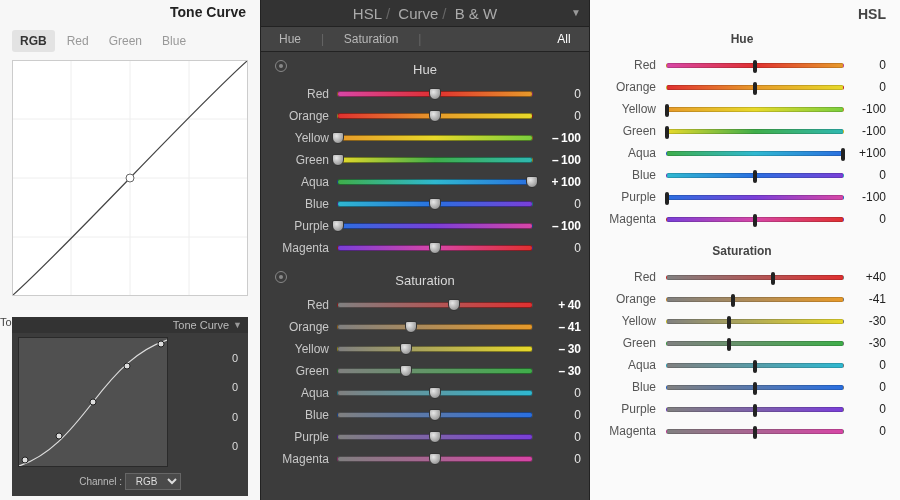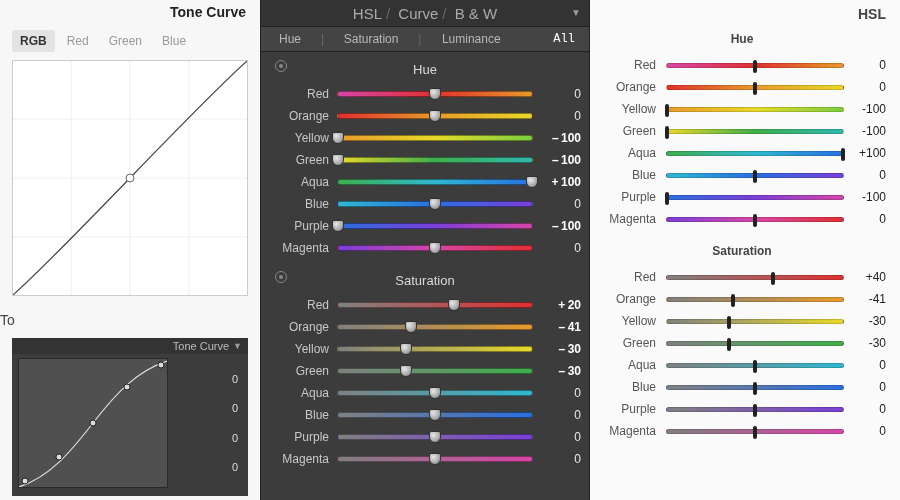--- a/index.html
+++ b/index.html
@@ -18,35 +18,35 @@
 
   .tc-dark { position: absolute; left: 12px; bottom: 4px; width: 236px; background: #3c3c3c; color: #ccc; font-size: 11px; padding-bottom: 6px; }
   .tc-dark-strip { display:flex; justify-content:space-between; align-items:center; background:#333; padding:2px 6px; font-size:11px; color:#bbb; }
   .tc-dark-strip .t { margin-left:auto; }
   .tc-dark-strip .tri { margin-left:4px; color:#999; font-size:9px;}
   .tc-dark-body { display:flex; padding:4px 4px 2px 6px; }
   .tc-dark-graph { width:150px; height:130px; background:#505050; position:relative; border:1px solid #2a2a2a; }
   .tc-dark-vals { margin-left:auto; display:flex; flex-direction:column; justify-content:space-around; width:30px; text-align:right; color:#ddd; padding:6px 6px 6px 0;}
   .tc-dark-ch { text-align:center; margin-top:4px; font-size:10px; color:#bbb;}
   .tc-dark-ch select { background:#4a4a4a; color:#ddd; border:1px solid #666; font-size:10px; padding:1px 6px;}
-  .tc-tlabel { position:absolute; left:0; bottom:172px; font-size:14px; color:#444;}
+  .tc-tlabel { position:absolute; left:0; bottom:172px; font-size:11px; color:#444;}
 
   .target { position:absolute; left:6px; top:22px; width:12px; height:12px; border:1.5px solid #888; border-radius:50%; }
   .target::after{content:""; position:absolute; left:3px; top:3px; width:4px; height:4px; background:#888; border-radius:50%;}
 
   
   .col-mid { width: 330px; height: 500px; background: #3c3c3c; color: #ccc; border-left:1px solid #222; border-right:1px solid #222; display:flex; flex-direction:column; }
   .mid-top { background:#333; text-align:center; padding:5px 0 4px; font-size:15px; color:#aaa; position:relative;}
   .mid-top span.sep { color:#666; margin:0 4px;}
   .mid-top .tri { position:absolute; right:8px; top:7px; color:#999; font-size:10px;}
   .mid-sub { display:flex; background:#444; border-top:1px solid #222; border-bottom:1px solid #222;}
   .mid-sub div { flex:0 0 auto; padding:5px 0; text-align:center; font-size:12px; color:#b8b8b8; cursor:pointer;}
   .mid-sub .sep { color:#666; padding:5px 2px;}
   .mid-sub div.active { color:#fff; font-weight:500;}
-  #sub-hue{width:58px}#sub-sat{width:90px}#sub-lum{width:96px}#sub-all{width:50px; margin-left:auto;font-family:Liberation Mono, monospace;}
+  #sub-hue{width:58px}#sub-sat{width:90px}#sub-lum{width:96px}#sub-all{width:50px; margin-left:auto;}
 
   .mid-scroll { flex:1; overflow:hidden; padding:6px 8px 0 8px;}
   .mid-group { position:relative; padding-top:4px; margin-bottom:10px;}
   .mid-group .target { top:2px; }
   .mid-group h4 { text-align:center; color:#d8d8d8; font-size:13px; font-weight:400; margin-bottom:6px;}
   .drow { display:flex; align-items:center; height:22px; }
   .drow .lbl { width:68px; text-align:right; padding-right:8px; color:#c8c8c8; font-size:12px;}
   .drow .track { flex:1; height:6px; border-radius:3px; position:relative; border:1px solid rgba(0,0,0,.4);}
   .drow .thumb { position:absolute; top:-4px; width:12px; height:12px; background:radial-gradient(circle at 35% 30%, #e8e8e8, #808080); border:1px solid #333; border-radius:2px 2px 50% 50%; transform:translateX(-50%);}
   .drow .val { width:48px; text-align:right; font-size:12px; color:#e8e8e8; padding-left:4px; font-variant-numeric: tabular-nums;}
@@ -126,36 +126,39 @@
           <circle cx="142" cy="6" r="3" fill="#ddd" stroke="#222"></circle>
         </svg>
       </div>
       <div class="tc-dark-vals">
         <span>0</span>
         <span>0</span>
         <span>0</span>
         <span>0</span>
       </div>
     </div>
+    <div class="tc-dark-ch">
+      <span>Channel :</span>
+      <select><option>RGB</option></select>
+    </div>
   </div>
 </div>
 
 <div class="col-mid">
   <div class="mid-top">
     <span>HSL</span><span class="sep">/</span>
     <span>Curve</span><span class="sep">/</span>
     <span>B &amp; W</span>
     <span class="tri">▼</span>
   </div>
   <div class="mid-sub">
     <div id="sub-hue">Hue</div>
       <span class="sep">|</span>
     <div id="sub-sat">Saturation</div>
       <span class="sep">|</span>
-    <div id="sub-lum">Luminance</div>
     <div id="sub-all" class="active">All</div>
   </div>
   <div class="mid-scroll" id="mid-scroll">
       <div class="mid-group">
         <span class="target"></span>
         <h4>Hue</h4>
         <div class="drow">
           <span class="lbl">Red</span>
           <span class="track g-red">
             <span class="thumb" style="left:50%"></span>
@@ -213,21 +216,21 @@
         </div>
       </div>
       <div class="mid-group">
         <span class="target"></span>
         <h4>Saturation</h4>
         <div class="drow">
           <span class="lbl">Red</span>
           <span class="track s-red">
             <span class="thumb" style="left:60%"></span>
           </span>
-          <span class="val nz">+ 20</span>
+          <span class="val nz">+ 40</span>
         </div>
         <div class="drow">
           <span class="lbl">Orange</span>
           <span class="track s-orange">
             <span class="thumb" style="left:37.5%"></span>
           </span>
           <span class="val nz">– 41</span>
         </div>
         <div class="drow">
           <span class="lbl">Yellow</span>

